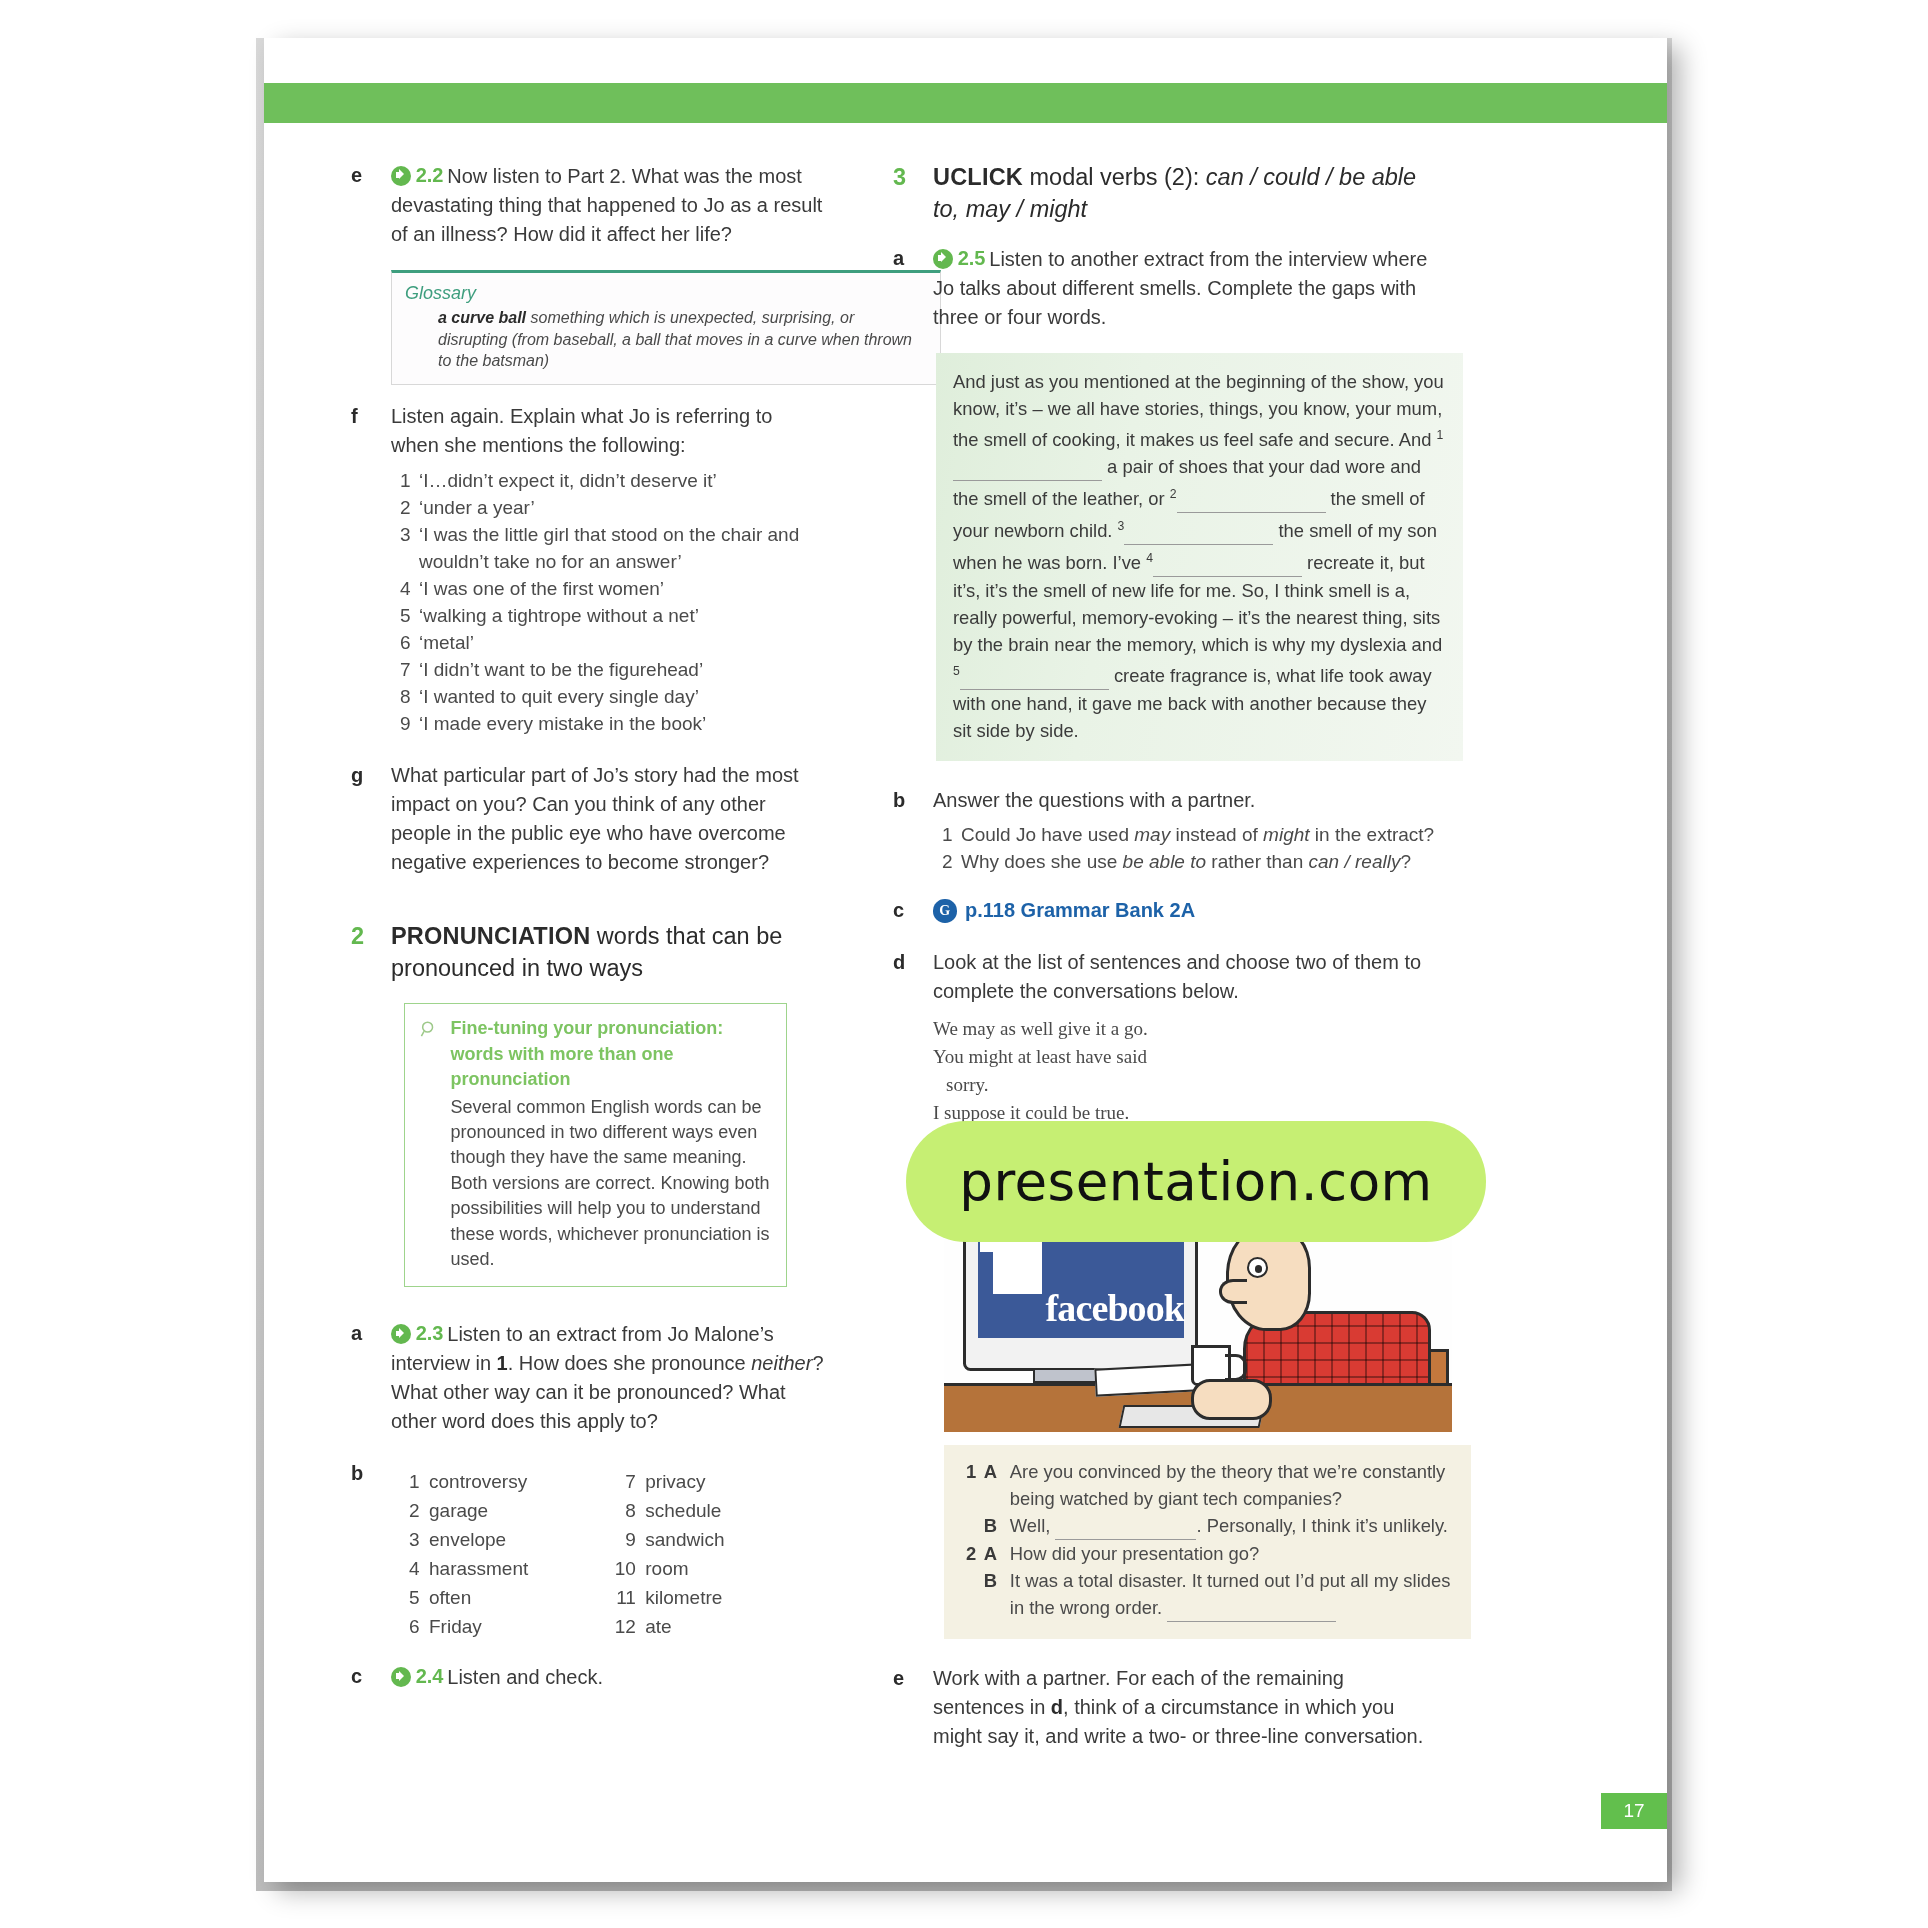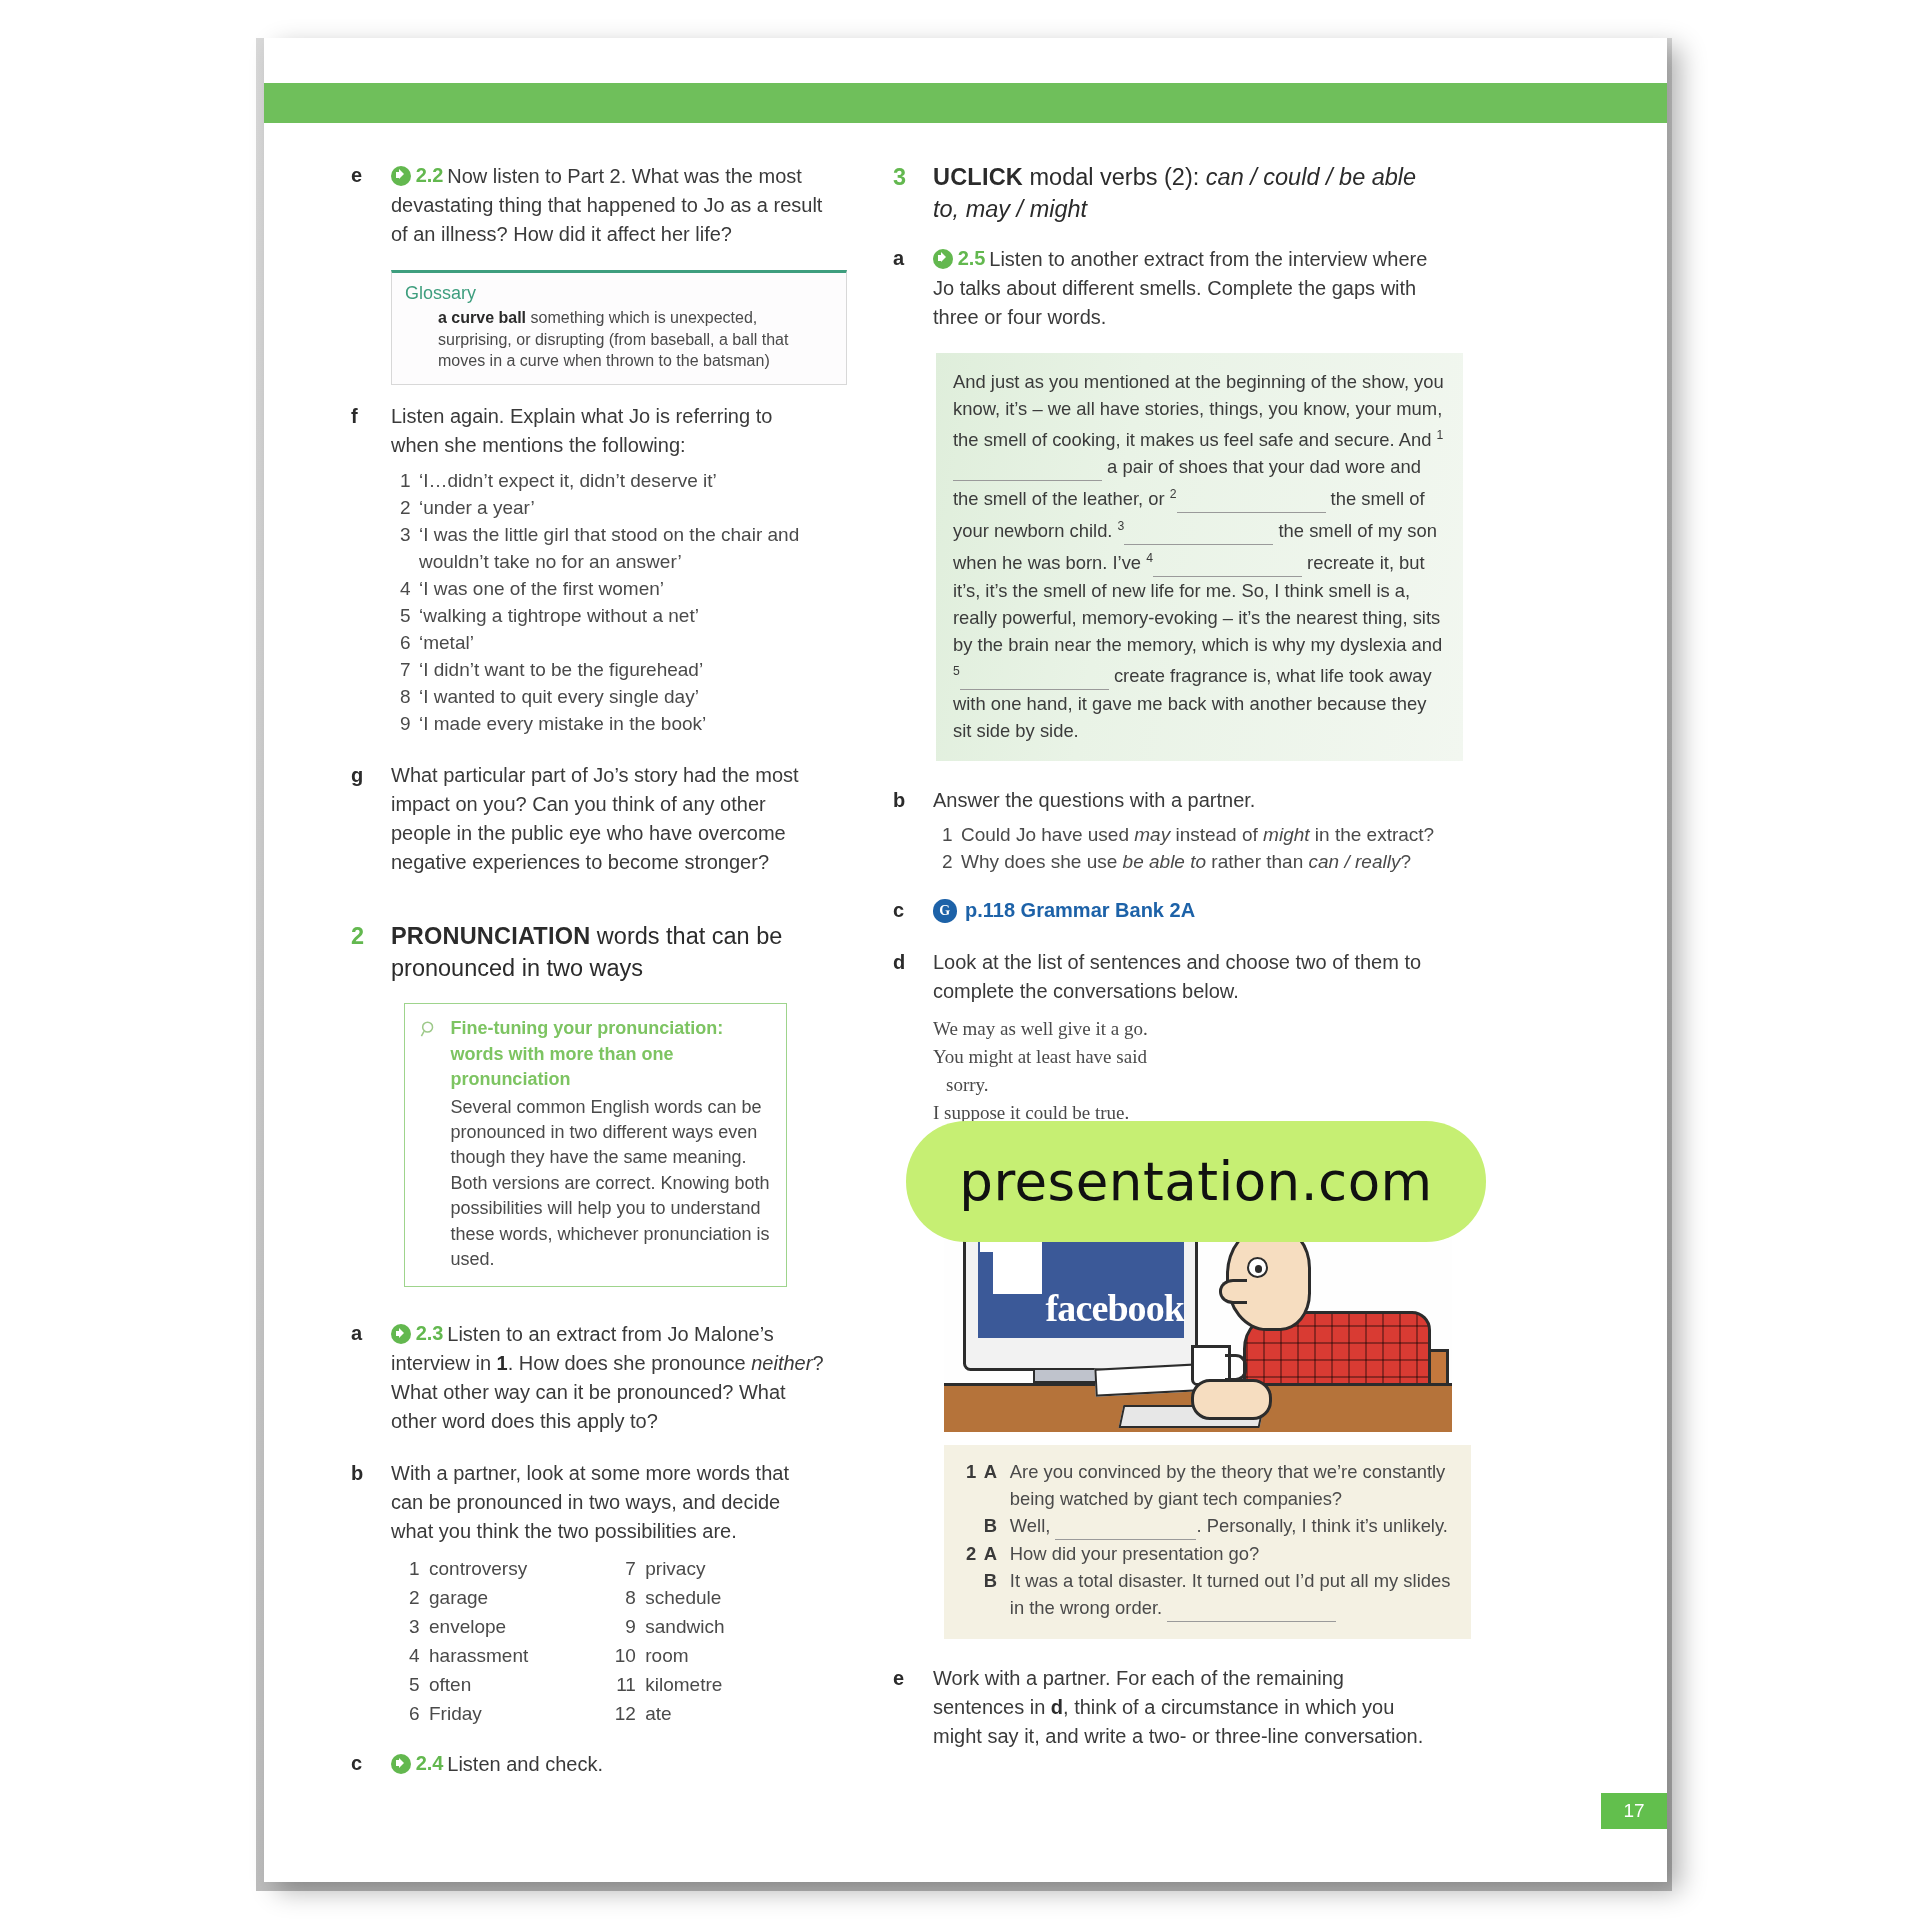--- a/index.html
+++ b/index.html
@@ -118,21 +118,22 @@
     font-size: 20px;
   }
 
   
   .glossary {
     margin: 5.6px 0 9.4px 40px;
     border: 0.9px solid #d8d8d8;
     border-top: 3.8px solid #3e9e7e;
     background: #fdfcfd;
     padding: 10.4px 13px 12.2px 13px;
-    width: 456px;
+    width: 550px;
+    font-style: italic;
   }
   .glossary-title {
     color: #3e9e7e;
     font-size: 18px;
     margin-bottom: 2.8px;
   }
   .glossary-entry {
     font-size: 16px;
     line-height: 21.7px;
     color: #4a4a4a;
@@ -556,21 +557,20 @@
           <span class="audio">
               <span class="spk"></span>
               <span class="num">2.3</span>
             </span><span>Listen to an extract from Jo Malone’s interview in </span><b>1</b><span>. How does she pronounce </span><i>neither</i><span>? What other way can it be pronounced? What other word does this apply to?</span>
         </div>
       </div>
 
       <div class="ex" style="margin-top:22.6px;">
         <div class="ex-letter">b</div>
         <div class="ex-body">
-          <div>With a partner, look at some more words that can be pronounced in two ways, and decide what you think the two possibilities are.</div>
           <div class="wordcols">
             <div class="wc">
               <div class="row">
                   <span class="n">1</span>
                   <span>controversy</span>
                 </div>
               <div class="row">
                   <span class="n">2</span>
                   <span>garage</span>
                 </div>

